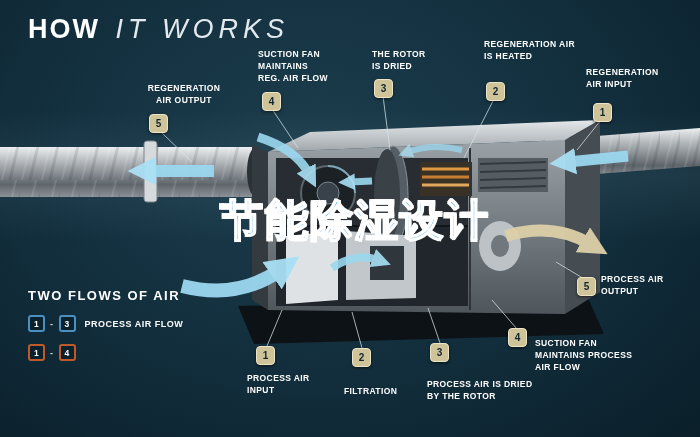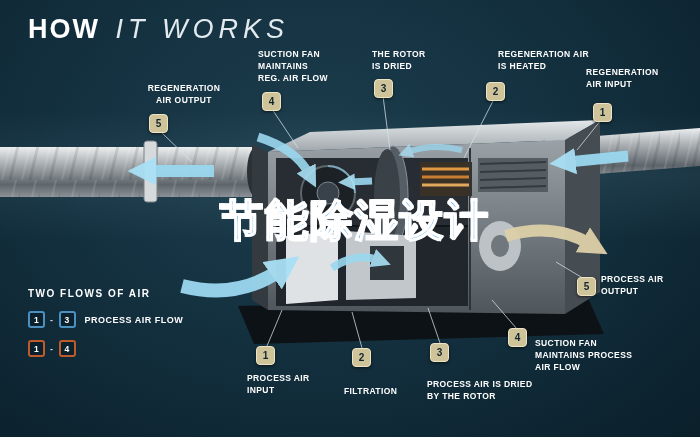--- a/index.html
+++ b/index.html
@@ -21,21 +21,21 @@
     position:absolute;font-size:8.5px;font-weight:bold;letter-spacing:0.4px;
     line-height:1.4;white-space:pre-line;color:#fff;z-index:6;
   }
   .badge{
     position:absolute;width:17px;height:17px;background:#cfc39a;
     border:1px solid #ece4c4;border-radius:4px;color:#10242f;
     font-size:10px;font-weight:bold;display:flex;align-items:center;justify-content:center;
     box-shadow:0 1px 3px rgba(0,0,0,.6);z-index:6;
   }
   .legend{position:absolute;left:28px;top:288px;z-index:6;}
-  .legend-title{font-size:10px;font-weight:bold;letter-spacing:1.5px;margin-bottom:12px;}
+  .legend-title{font-size:13px;font-weight:bold;letter-spacing:1.5px;margin-bottom:12px;}
   .legend-row{display:flex;align-items:center;gap:5px;margin-bottom:12px;font-size:9px;font-weight:bold;letter-spacing:0.5px;}
   .mini-badge{
     width:13px;height:13px;border-radius:3px;border:2px solid;
     display:inline-flex;align-items:center;justify-content:center;
     font-size:8.5px;font-weight:bold;color:#fff;background:rgba(8,26,36,.55);
   }
   .mini-badge.blue{border-color:#4a90c0;}
   .mini-badge.orange{border-color:#bf5a2a;}
   .legend-dash{color:#cfd8dd;}
   .legend-label{margin-left:4px;}
@@ -185,21 +185,21 @@
 
   <div class="callout-label" style="left:258px;top:49px;">SUCTION FAN
 MAINTAINS
 REG. AIR FLOW</div>
   <div class="badge" style="left:262px;top:92px;">4</div>
 
   <div class="callout-label" style="left:372px;top:49px;">THE ROTOR
 IS DRIED</div>
   <div class="badge" style="left:374px;top:79px;">3</div>
 
-  <div class="callout-label" style="left:484px;top:49px;margin-left:14px;">REGENERATION AIR
+  <div class="callout-label" style="left:484px;top:39px;">REGENERATION AIR
 IS HEATED</div>
   <div class="badge" style="left:486px;top:82px;">2</div>
 
   <div class="callout-label" style="left:586px;top:67px;">REGENERATION
 AIR INPUT</div>
   <div class="badge" style="left:593px;top:103px;">1</div>
 
   <div class="badge" style="left:577px;top:277px;">5</div>
   <div class="callout-label" style="left:601px;top:274px;">PROCESS AIR
 OUTPUT</div>

